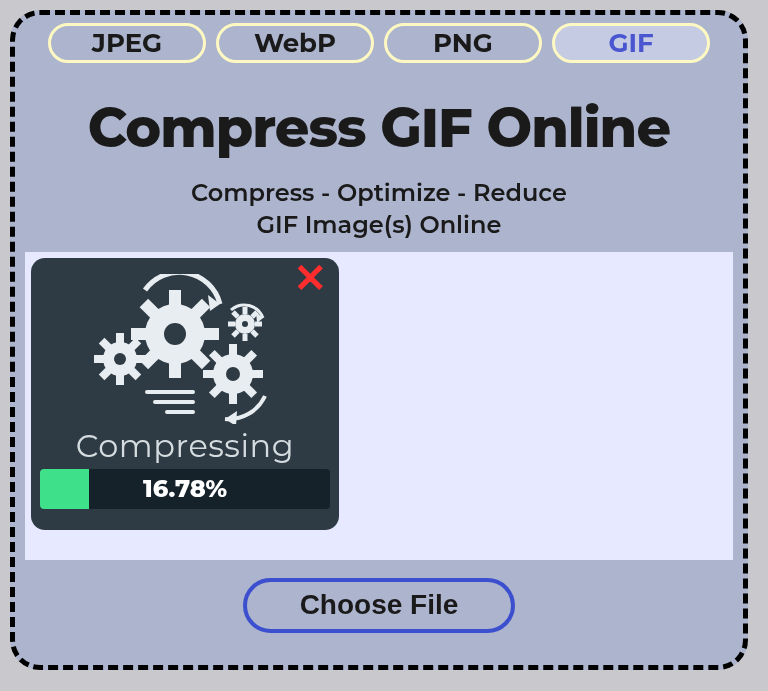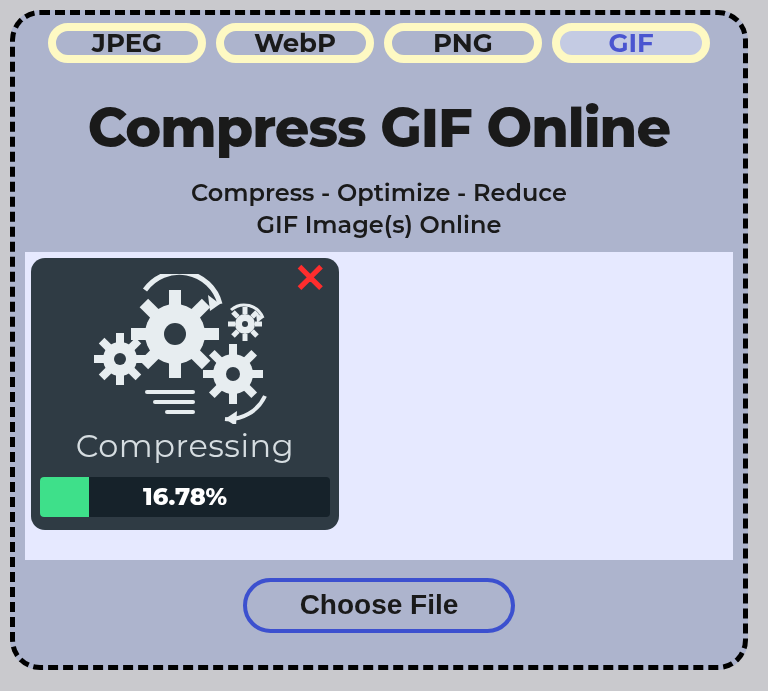--- a/index.html
+++ b/index.html
@@ -23,21 +23,21 @@
   
   .tabs {
     display: flex;
     justify-content: center;
     gap: 10px;
     margin-top: 8px;
   }
   .tab {
     width: 158px;
     height: 40px;
-    border: 8px solid #fef9c3;
+    border: 3px solid #fef9c3;
     border-radius: 20px;
     background: #adb4cd;
     display: flex;
     align-items: center;
     justify-content: center;
     font-weight: 700;
     font-size: 26px;
     color: #1a1a1a;
     cursor: pointer;
   }
@@ -106,21 +106,21 @@
     font-size: 32px;
     font-weight: 400;
     margin-top: 2px;
     letter-spacing: 0.5px;
   }
   .progress-wrap {
     width: 290px;
     height: 40px;
     background: #16222a;
     border-radius: 4px;
-    margin-top: 12px;
+    margin-top: 4px;
     position: relative;
     overflow: hidden;
   }
   .progress-fill {
     position: absolute;
     left: 0; top: 0;
     height: 100%;
     background: #3ee08a;
   }
   .progress-text {

